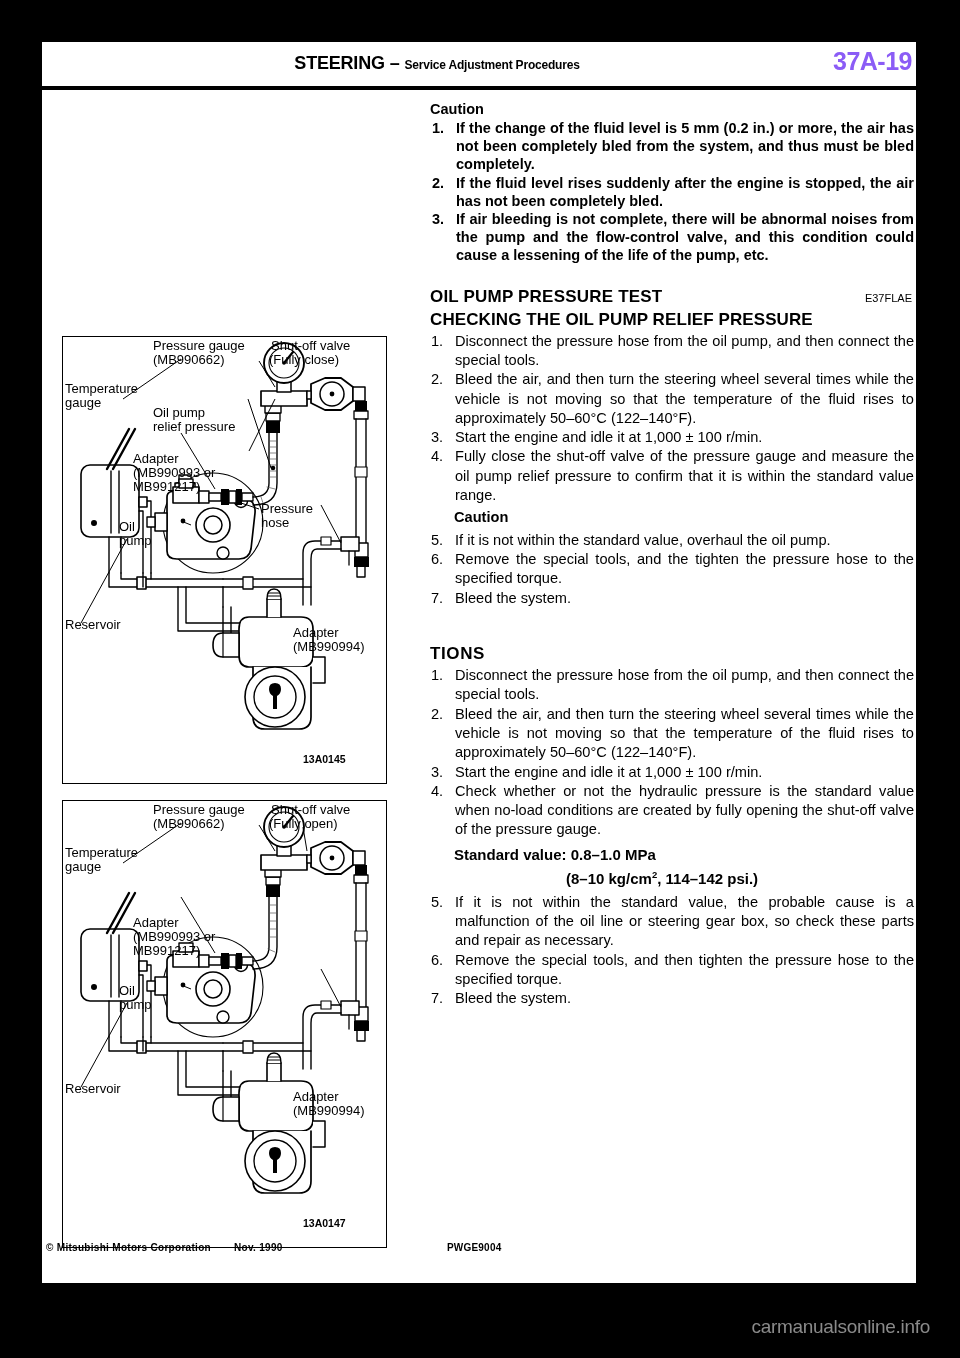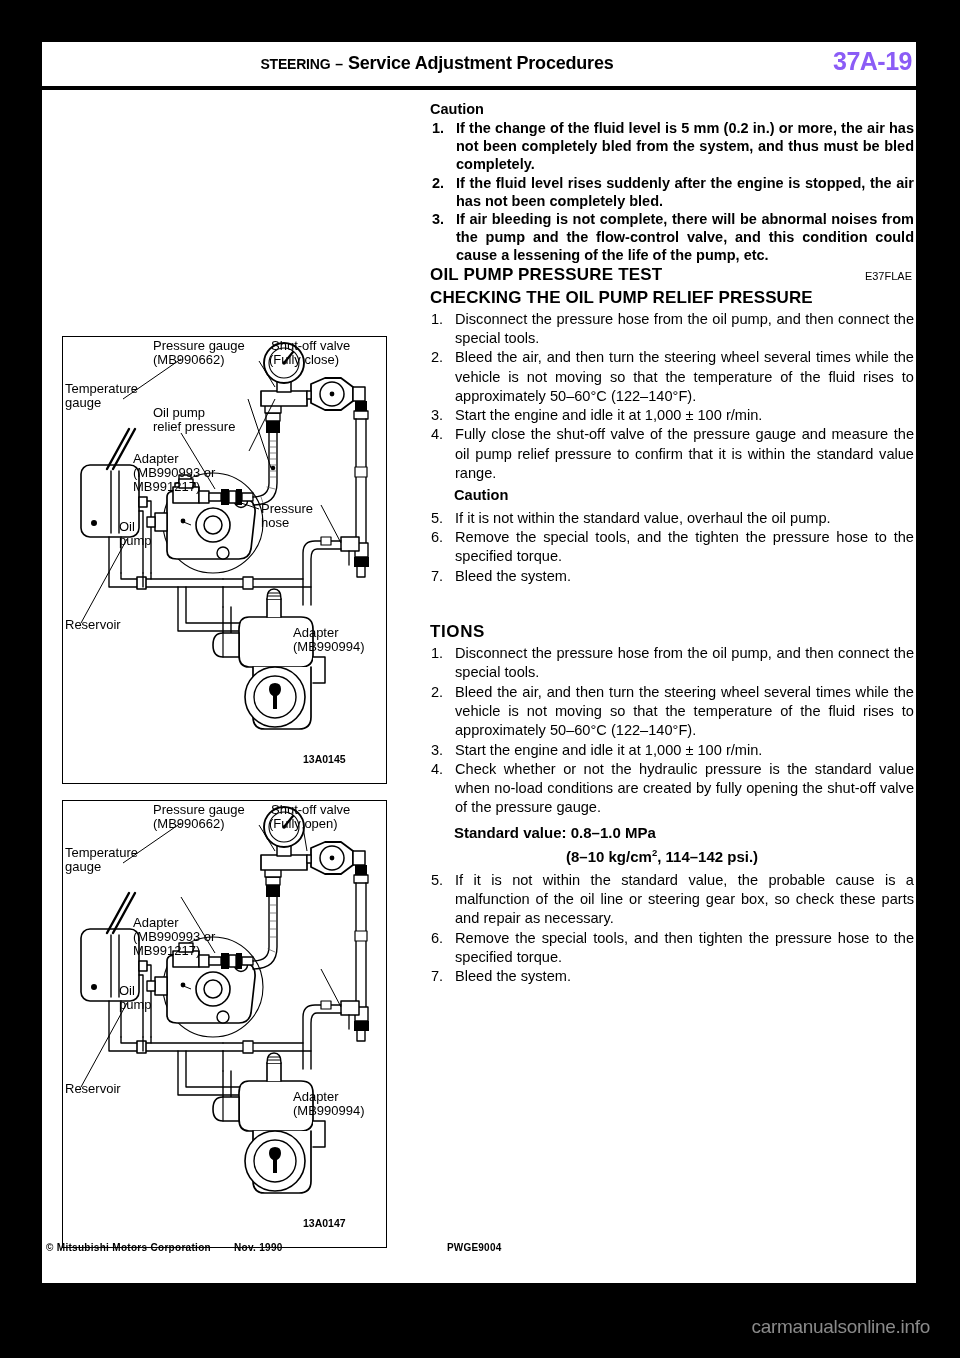--- a/index.html
+++ b/index.html
@@ -36,22 +36,22 @@
     left: 0;
     top: 10px;
     width: 790px;
     text-align: center;
     font-size: 18.5px;
     font-weight: bold;
     letter-spacing: -0.2px;
     color: #000;
     white-space: nowrap;
   }
-  #header-title .hdr-main { font-size: 14px; }
-  #header-title .hdr-sub { font-size: 18px; }
+  #header-title .hdr-main { font-size: 18px; }
+  #header-title .hdr-sub { font-size: 12px; }
   #header-page {
     position: absolute;
     right: 4px;
     top: 5px;
     font-size: 25px;
     font-weight: bold;
     letter-spacing: -0.5px;
     color: #8b5cf6;
   }
   #header-rule {
@@ -100,20 +100,21 @@
     left: 2px;
     top: 0;
     width: 20px;
     font-weight: bold;
   }
 
   .sec-title {
     font-size: 17px;
     font-weight: bold;
     letter-spacing: 0.2px;
+    margin-top: 22px;
     margin-bottom: 3px;
     position: relative;
   }
   .sec-code {
     position: absolute;
     right: 2px;
     bottom: 3px;
     font-size: 11px;
     font-weight: normal;
     letter-spacing: 0px;

